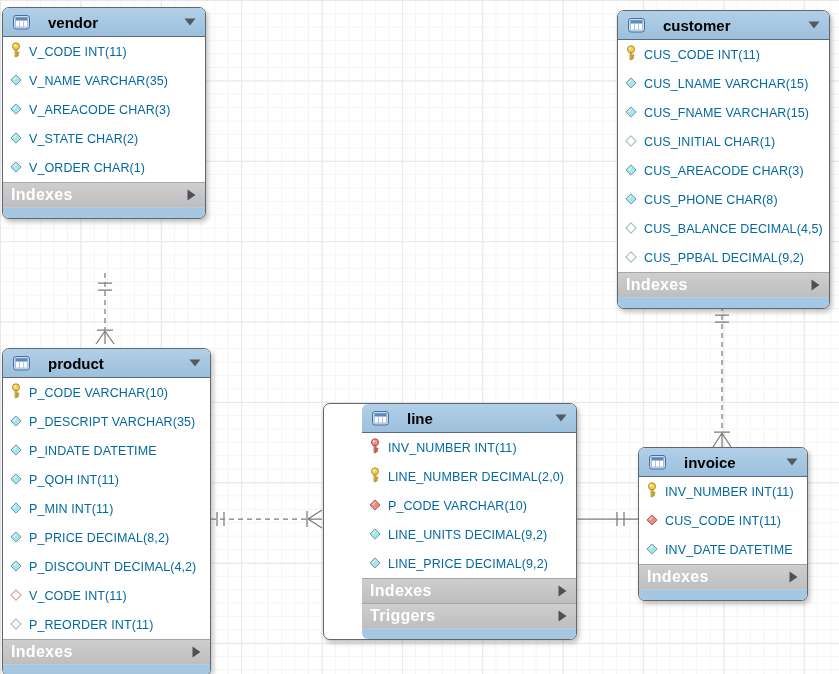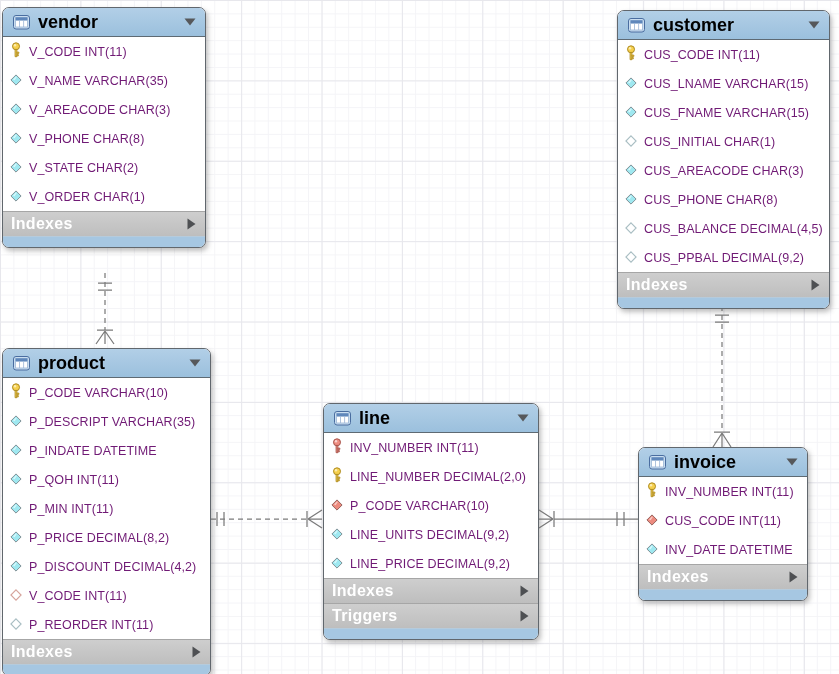--- a/index.html
+++ b/index.html
@@ -25,41 +25,41 @@
   .table{
     position:absolute;z-index:2;
     background:#ffffff;
     border:1px solid #61676d;
     border-radius:7px;
     box-shadow:2px 3px 5px rgba(110,110,110,.45);
   }
   .table--vendor  {left:2px;  top:7px;   width:202px;}
   .table--customer{left:617px;top:10px;  width:211px;}
   .table--product {left:2px;  top:348px; width:207px;}
-  .table--line    {left:323px;top:403px; width:214px;}
+  .table--line    {left:323px;top:403px; width:214px;padding-left:38px;}
   .table--invoice {left:638px;top:447px; width:168px;}
 
   .tbl-header{
     height:28px;display:flex;align-items:center;
     padding:0 7px 0 6px;
     background:linear-gradient(#b2cfe7,#9bc0dd);
     border-bottom:1px solid #5e6a73;
     border-radius:6px 6px 0 0;
   }
   .tbl-icon{display:flex;margin-left:4px;}
-  .tbl-title{flex:1;margin-left:8px;font-size:18px;font-weight:bold;color:#000;}
+  .tbl-title{flex:1;margin-left:18px;font-size:15px;font-weight:bold;color:#000;}
   .collapse{display:flex;margin-right:2px;}
 
   .tbl-body{background:#fff;}
   .row{
     display:flex;align-items:center;height:29px;
     padding-left:6px;white-space:nowrap;overflow:hidden;
   }
   .icon-slot{width:14px;display:flex;justify-content:center;margin-right:6px;flex:none;}
-  .col-label{font-size:12.5px;color:#701a75;letter-spacing:.1px;}
+  .col-label{font-size:12.5px;color:#0369a1;letter-spacing:.1px;}
 
   .tbl-footer{
     height:24px;display:flex;align-items:center;
     padding:0 9px 0 8px;
     background:linear-gradient(#cecece,#bebebe);
     border-top:1px solid #a6a6a6;
   }
   .footer-label{flex:1;font-size:16px;font-weight:bold;color:#fff;letter-spacing:.3px;}
   .expand-arrow{display:flex;}
 
@@ -150,29 +150,20 @@
             </span>
     <span class="col-label">V_AREACODE CHAR(3)</span>
   </div>
           <div class="row">
     <span class="icon-slot">
               <span><svg width="12" height="12" viewBox="0 0 12 12">
                   <path d="M6,0.9 L11.1,6 L6,11.1 L0.9,6 Z" fill="#9fe8f0" stroke="#7e9096" stroke-width="1"></path>
                   <path d="M6,2.4 L3,5.4 L4.6,6.2 L6.8,3 Z" fill="#d9f8fb" stroke="none"></path>
                 </svg></span>
             </span>
-    <span class="col-label">V_PHONE CHAR(8)</span>
-  </div>
-          <div class="row">
-    <span class="icon-slot">
-              <span><svg width="12" height="12" viewBox="0 0 12 12">
-                  <path d="M6,0.9 L11.1,6 L6,11.1 L0.9,6 Z" fill="#9fe8f0" stroke="#7e9096" stroke-width="1"></path>
-                  <path d="M6,2.4 L3,5.4 L4.6,6.2 L6.8,3 Z" fill="#d9f8fb" stroke="none"></path>
-                </svg></span>
-            </span>
     <span class="col-label">V_STATE CHAR(2)</span>
   </div>
           <div class="row">
     <span class="icon-slot">
               <span><svg width="12" height="12" viewBox="0 0 12 12">
                   <path d="M6,0.9 L11.1,6 L6,11.1 L0.9,6 Z" fill="#9fe8f0" stroke="#7e9096" stroke-width="1"></path>
                   <path d="M6,2.4 L3,5.4 L4.6,6.2 L6.8,3 Z" fill="#d9f8fb" stroke="none"></path>
                 </svg></span>
             </span>
     <span class="col-label">V_ORDER CHAR(1)</span>

